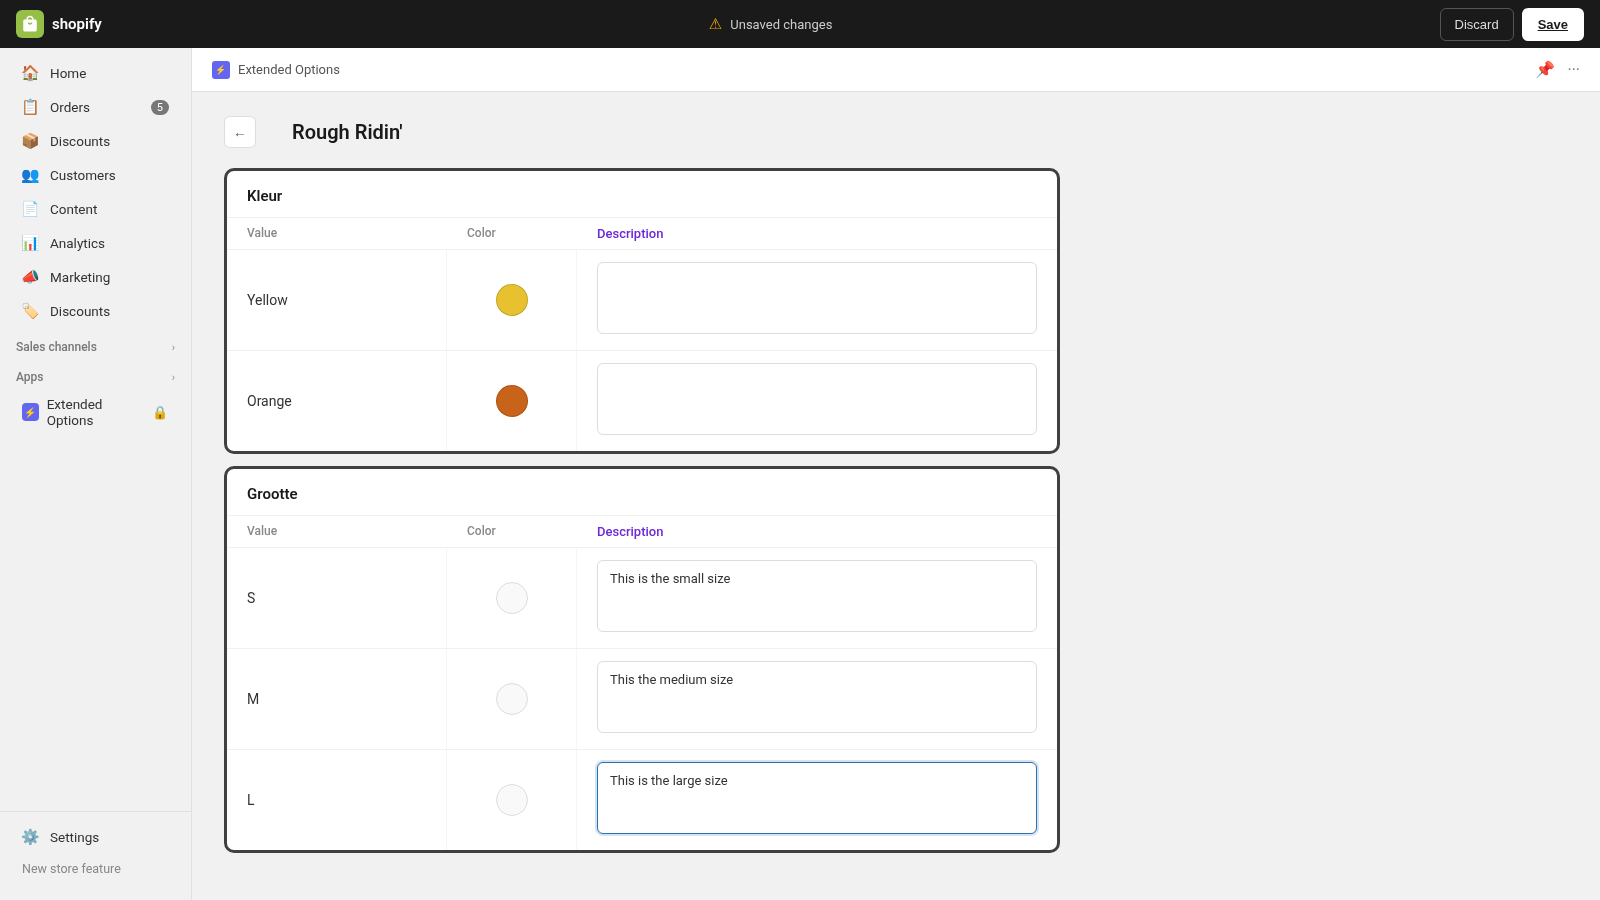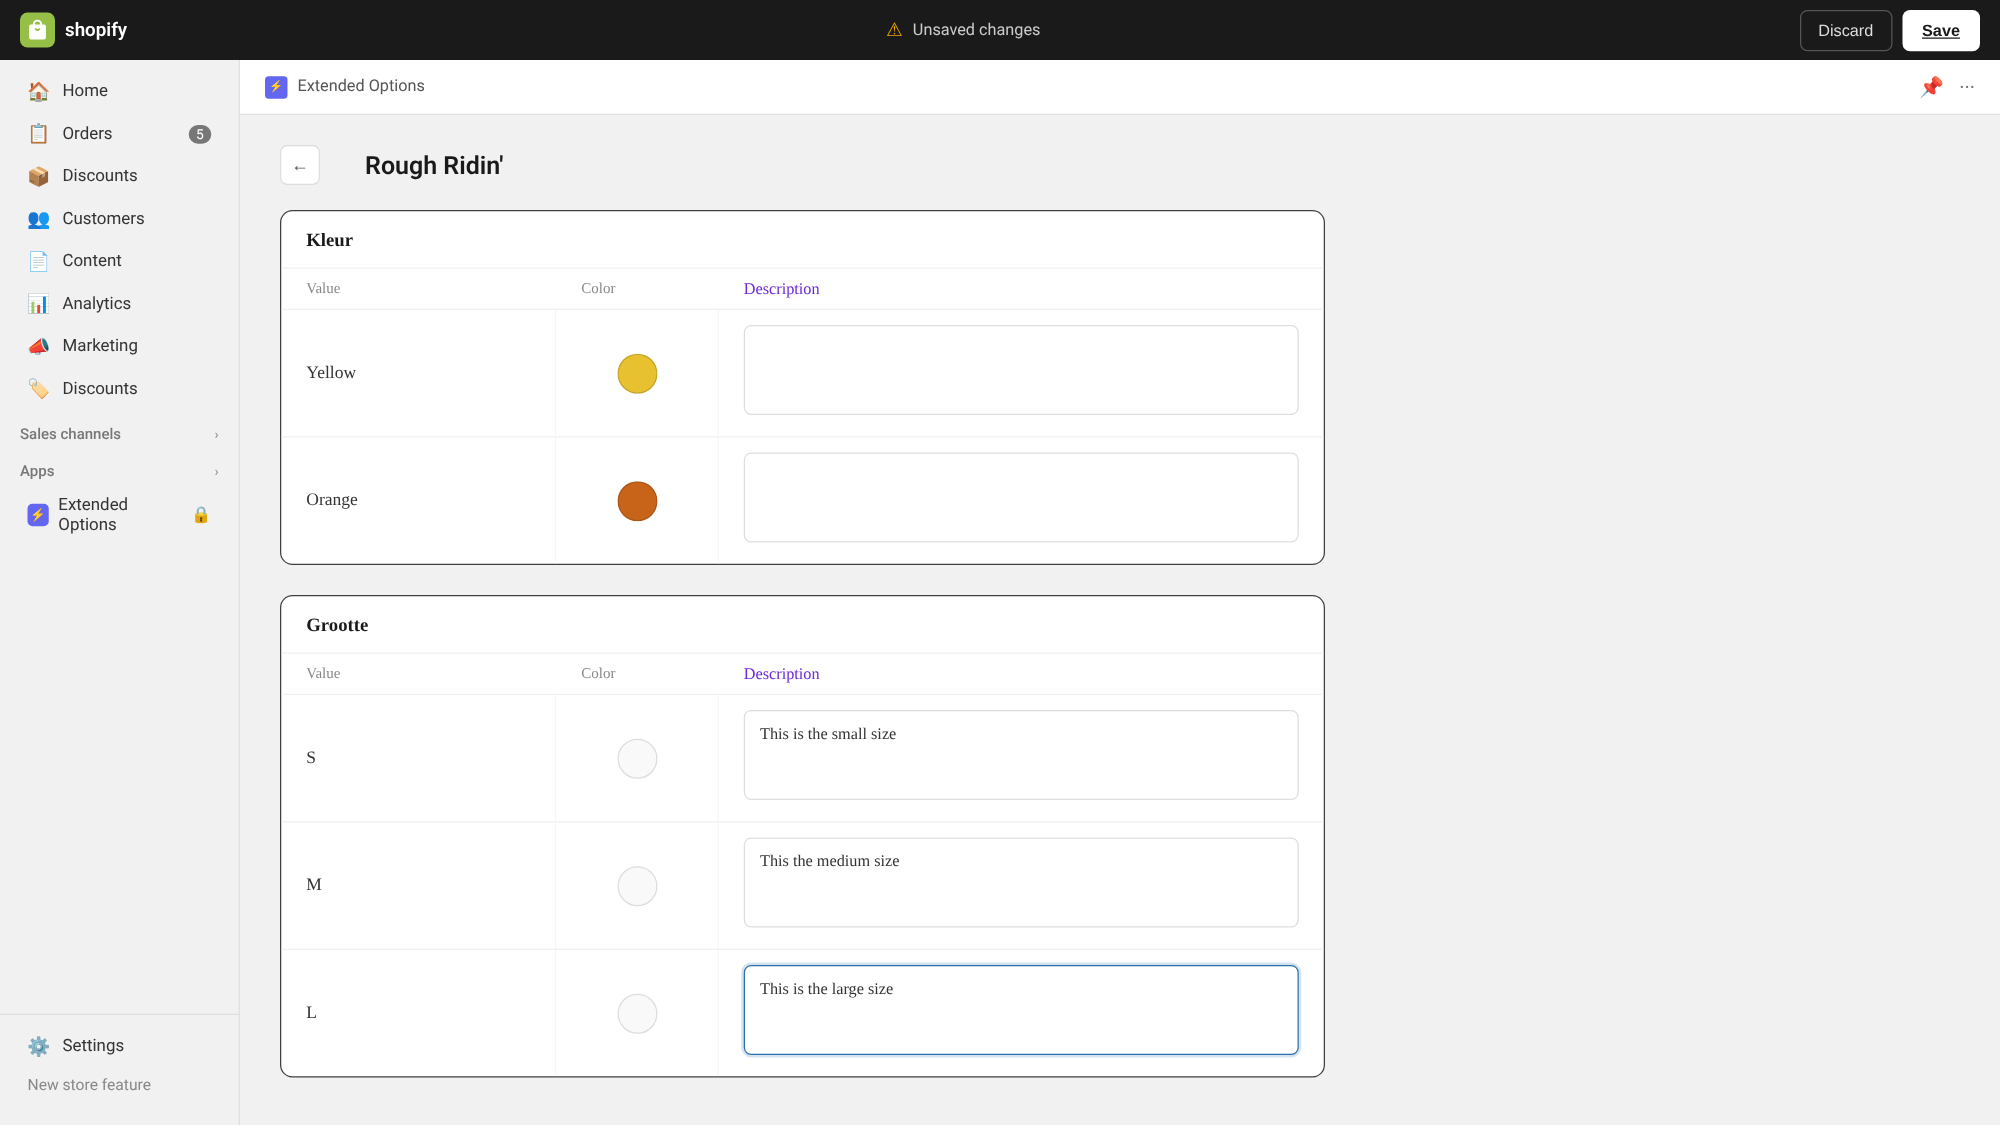--- a/index.html
+++ b/index.html
@@ -218,24 +218,23 @@
       font-size: 20px;
       font-weight: 600;
       color: #1a1a1a;
       margin-left: 24px;
     }
 
     
     .card {
       background: white;
       border-radius: 10px;
-      border: 1px solid #404040;
-      margin-bottom: 24px;
+      border: 3px solid #404040;
+      margin-bottom: 12px;
       overflow: hidden;
-      font-family: Liberation Serif, serif;
     }
     .card-header {
       padding: 16px 20px 12px;
       font-size: 15px;
       font-weight: 600;
       color: #1a1a1a;
       border-bottom: 1px solid #f0f0f0;
     }
     .color-circle {
       width: 32px;

